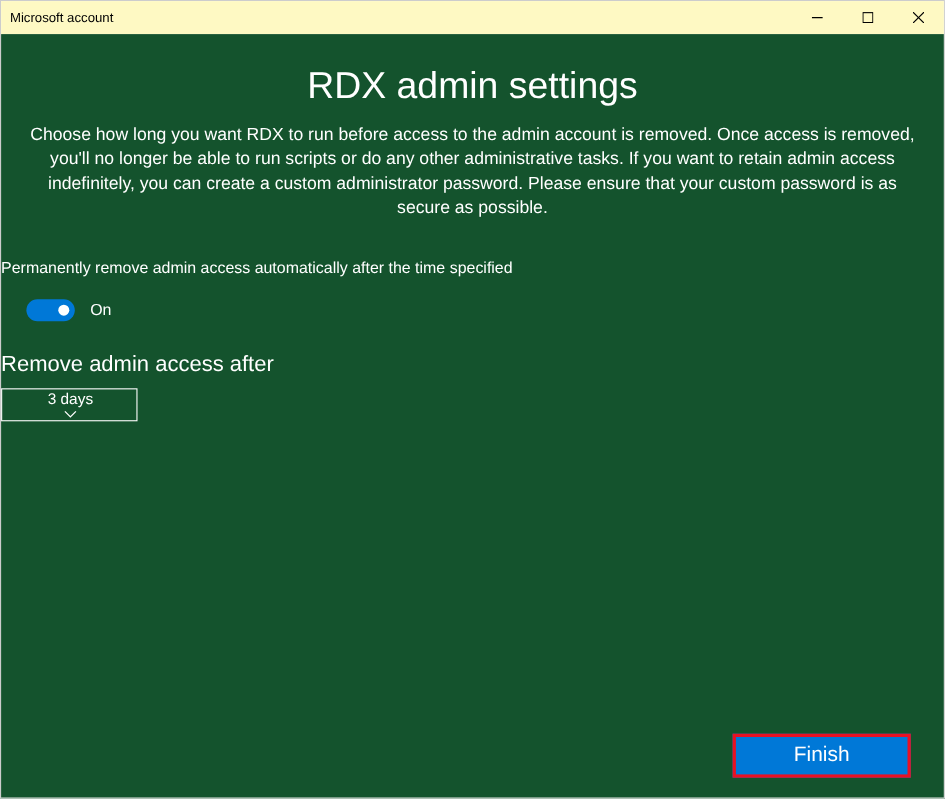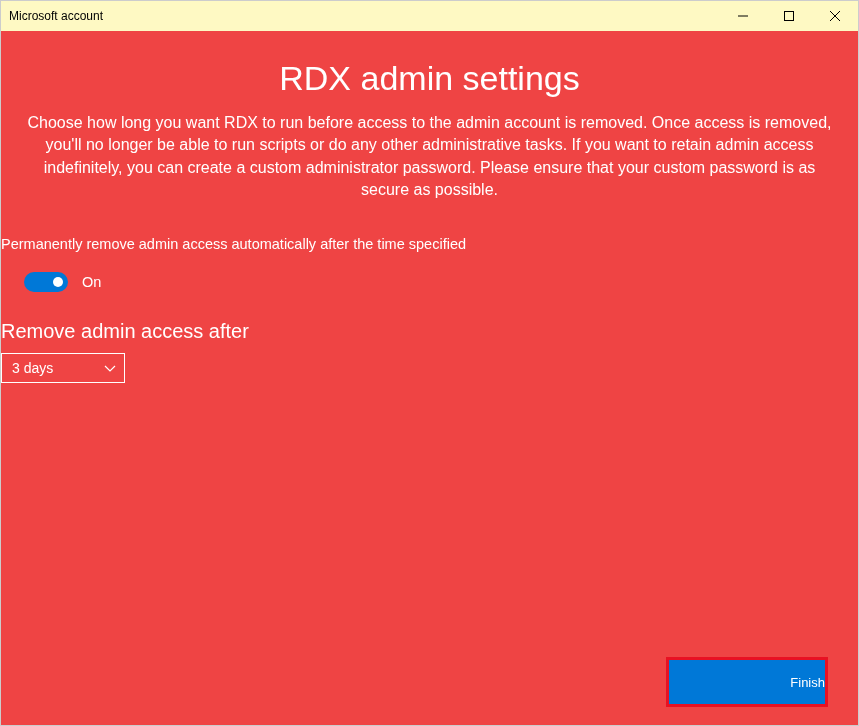--- a/index.html
+++ b/index.html
@@ -48,21 +48,21 @@
     }
     .titlebar-btn svg {
       width: 10px;
       height: 10px;
       stroke: #000000;
       stroke-width: 1;
       fill: none;
     }
     .content {
       flex: 1;
-      background: #ef4444;
+      background: #14532d;
       color: #ffffff;
       display: flex;
       flex-direction: column;
       position: relative;
     }
     .page-title {
       font-size: 34px;
       font-weight: 300;
       text-align: center;
       margin-top: 28px;
@@ -115,43 +115,44 @@
     .dropdown {
       width: 124px;
       height: 30px;
       border: 1px solid #ffffff;
       display: flex;
       align-items: center;
       justify-content: space-between;
       padding: 0 8px 0 10px;
       font-size: 14px;
       cursor: default;
+      flex-direction: column;
     }
     .dropdown svg {
       width: 12px;
       height: 12px;
       stroke: #ffffff;
       stroke-width: 1.2;
       fill: none;
     }
     .footer {
       position: absolute;
       bottom: 18px;
       right: 30px;
     }
     .finish-btn {
       width: 162px;
-      height: 50px;
+      height: 40px;
       background: #0078d7;
       color: #ffffff;
       border: 3px solid #e81123;
       display: flex;
       align-items: center;
-      justify-content: flex-end;
-      font-size: 13px;
+      justify-content: center;
+      font-size: 19px;
       cursor: default;
     }
   </style>
 </head>
 <body>
 
 <div class="window">
   <div class="titlebar">
     <div class="titlebar-title">Microsoft account</div>
     <div class="titlebar-buttons">

